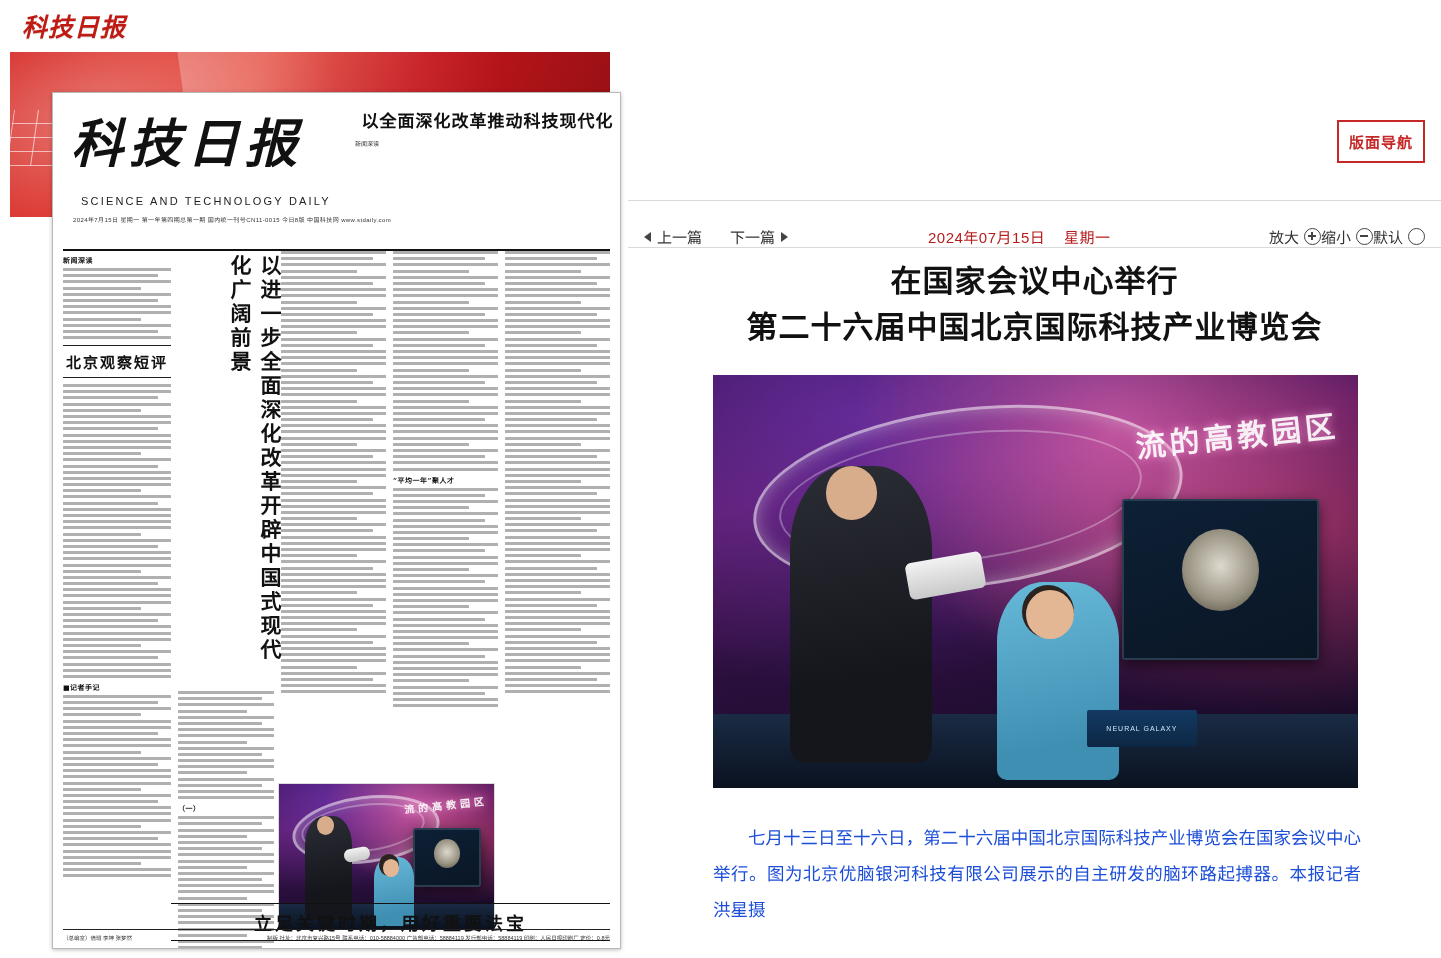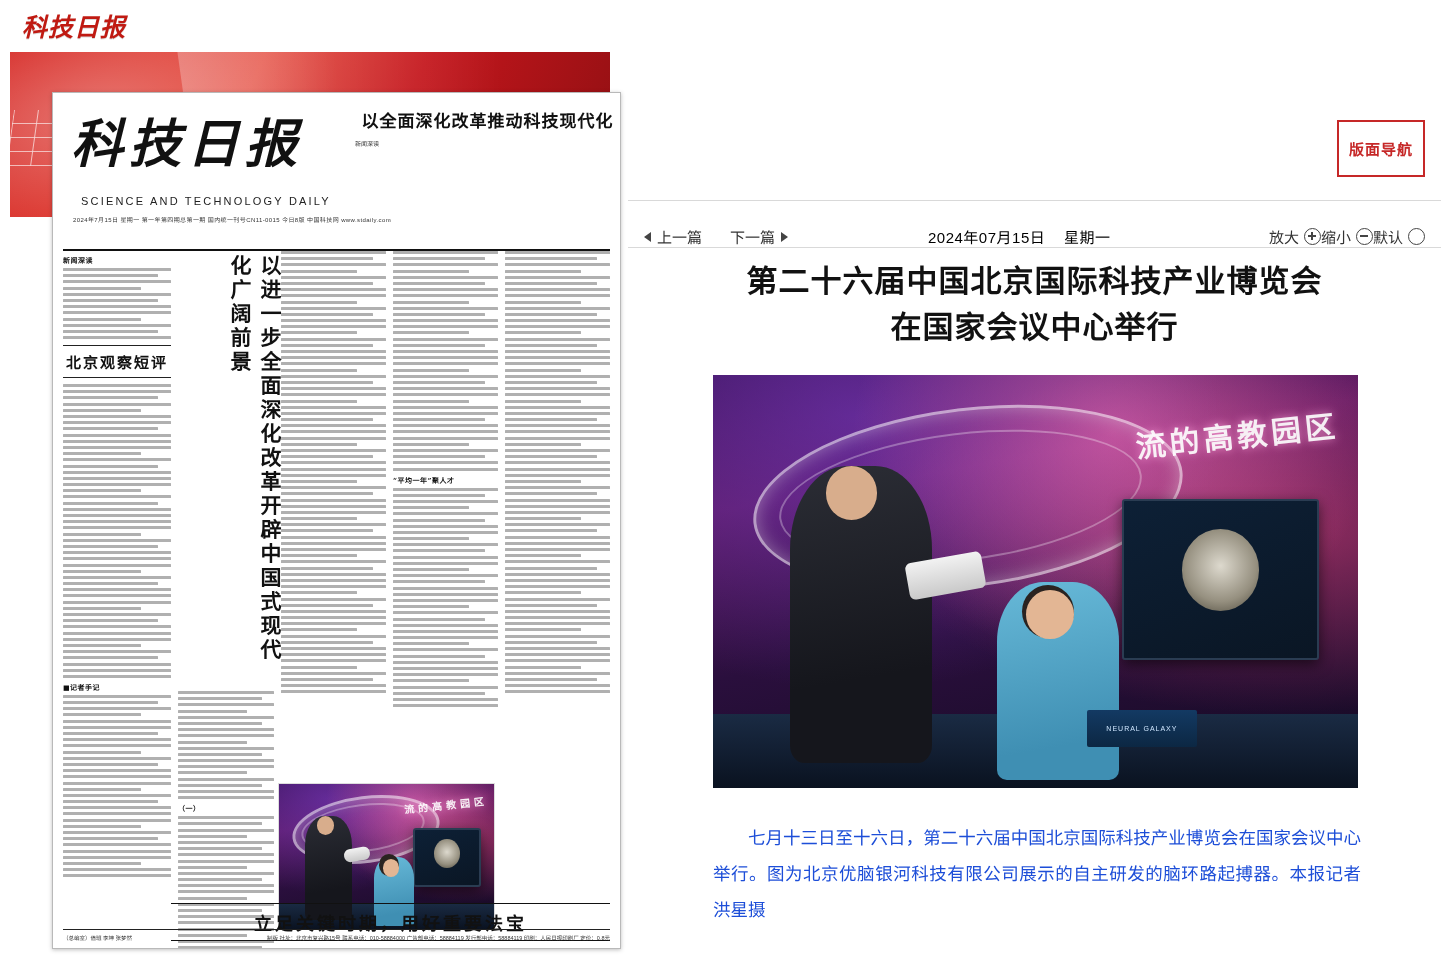--- a/index.html
+++ b/index.html
@@ -192,31 +192,31 @@
     color:#cfe6ff;font-size:7px;display:flex;align-items:center;justify-content:center;
     letter-spacing:1px;
   }
 
   
   .right-pane{position:absolute;left:628px;top:0;width:813px;height:958px;}
 
   .nav-badge{
     position:absolute;right:16px;top:120px;
     border:2px solid #c62828;color:#c62828;background:#fff;
-    font-size:15px;font-weight:bold;padding:16px 10px;letter-spacing:1px;
+    font-size:15px;font-weight:bold;padding:9px 10px;letter-spacing:1px;
   }
 
   .toolbar{
     position:absolute;left:0;top:200px;width:813px;height:46px;
     border-top:1px solid #d9d9d9;border-bottom:1px solid #d9d9d9;
     display:flex;align-items:flex-end;color:#333;font-size:15px;
   }
   .tb-prev{margin-left:16px;display:flex;align-items:center;gap:6px;cursor:pointer;}
   .tb-next{margin-left:28px;display:flex;align-items:center;gap:6px;cursor:pointer;}
-  .tb-date{position:absolute;left:300px;font-size:15px;color:#000000;letter-spacing:.5px;}
+  .tb-date{position:absolute;left:300px;font-size:15px;color:#b91c1c;letter-spacing:.5px;}
   .tb-date .wd{margin-left:14px;}
   .tb-zoom{position:absolute;right:16px;display:flex;align-items:center;}
   .tb-zoom .item{display:flex;align-items:center;gap:5px;cursor:pointer;}
   .circ{
     width:15px;height:15px;border-radius:50%;border:1.6px solid #444;
     position:relative;display:inline-block;
   }
   .circ.plus:before,.circ.plus:after,.circ.minus:before{
     content:"";position:absolute;background:#444;
   }
@@ -707,22 +707,22 @@
         <span class="circ minus"></span>
       </div>
       <div class="item">
         <span>默认</span>
         <span class="circ"></span>
       </div>
     </div>
   </div>
 
   <div class="headline">
+    <div>在国家会议中心举行</div>
     <div>第二十六届中国北京国际科技产业博览会</div>
-    <div>在国家会议中心举行</div>
   </div>
 
   <div class="article-photo expo-photo">
     <div class="sky"></div>
     <div class="arc"></div>
     <div class="arc2"></div>
     <div class="banner-cn" style="font-size:30px;">流的高教园区</div>
     <div class="monitor"></div>
     <div class="desk"></div>
     <div class="man"></div>

